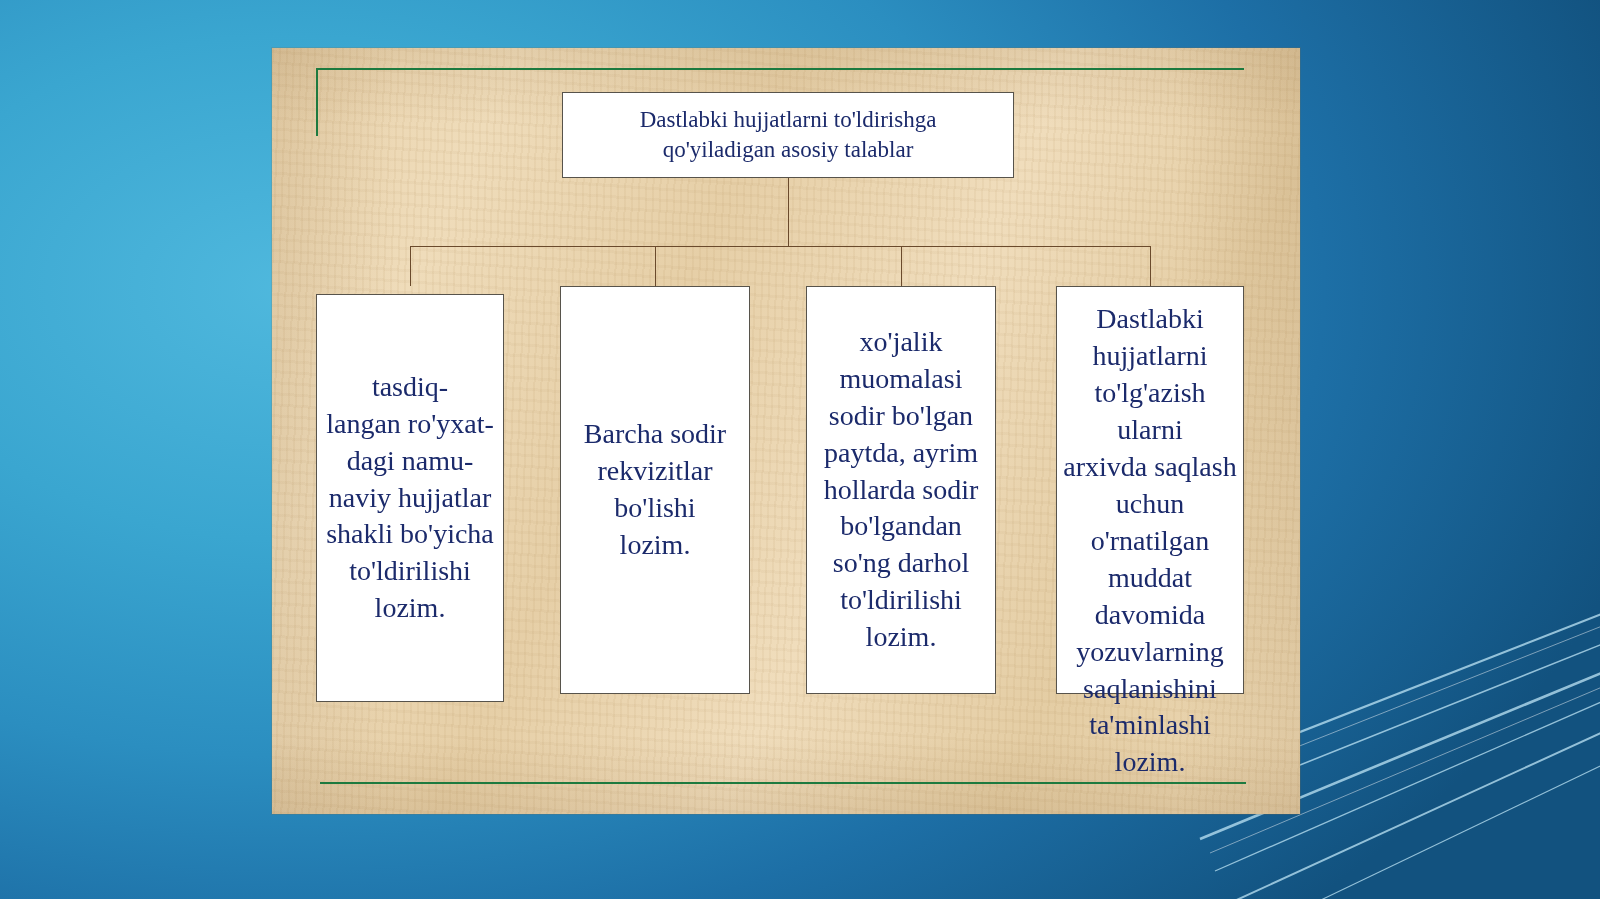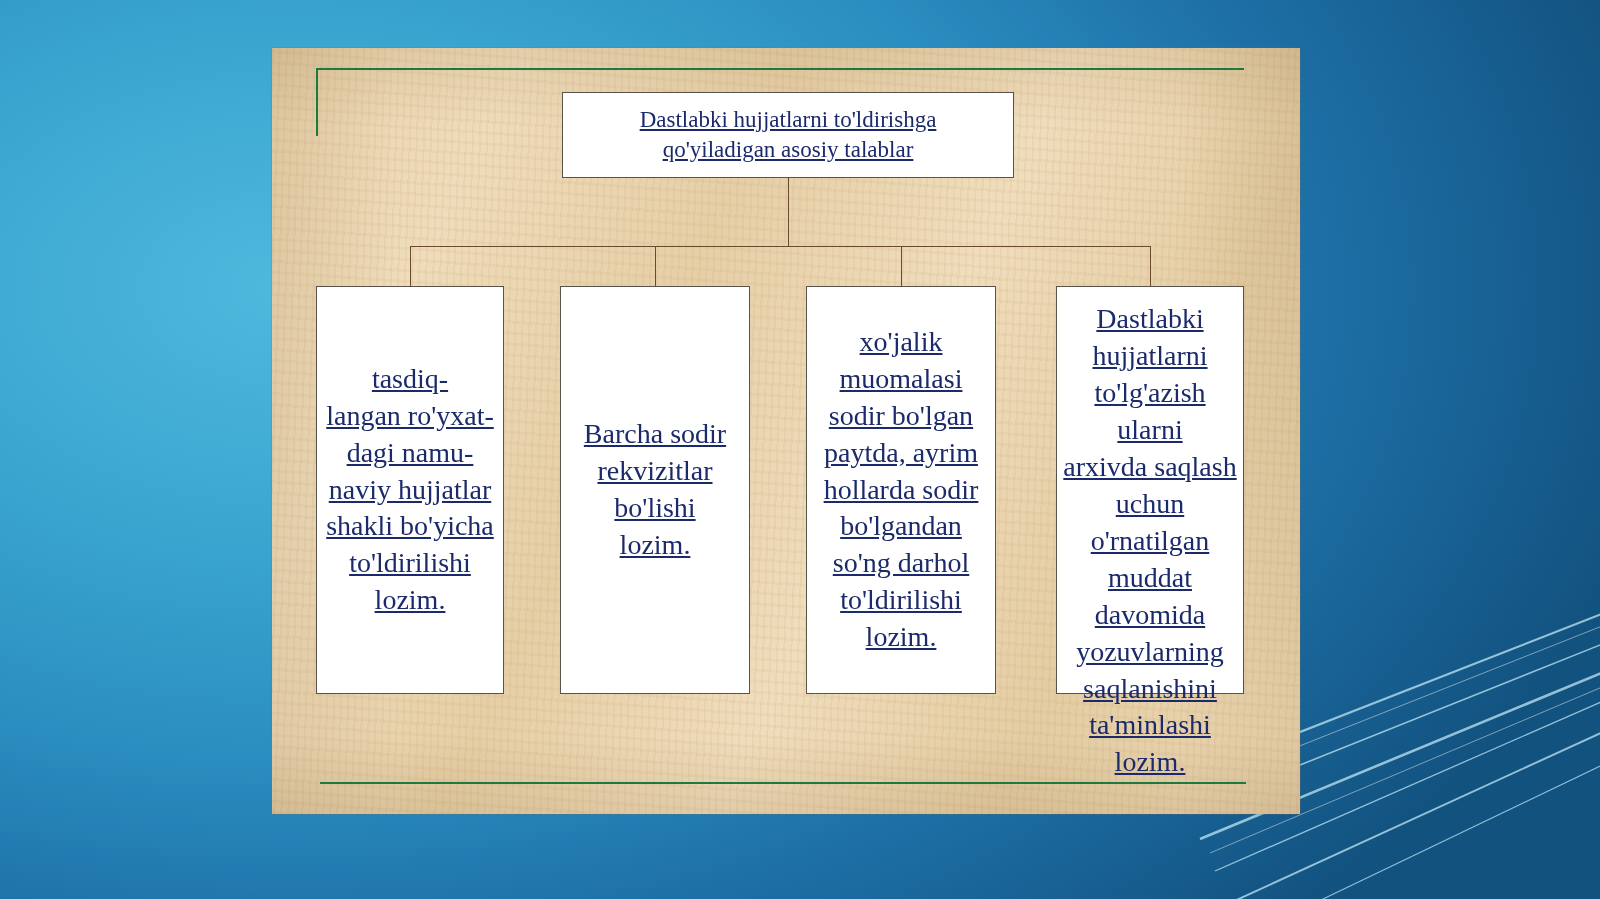--- a/index.html
+++ b/index.html
@@ -96,26 +96,26 @@
     padding: 0 10px;
   }
   #node-root .txt { white-space: pre-line; }
 
   .leaf {
     font-size: 28px;
     padding: 0 6px;
     top: 238px;
     height: 408px;
   }
-  #node-1 { left: 44px;  width: 188px; }
+  #node-1 { left: 44px;  width: 188px; margin-top: 8px; }
   #node-2 { left: 288px; width: 190px; }
   #node-3 { left: 534px; width: 190px; }
   #node-4 { left: 784px; width: 188px; align-items: flex-start; padding-top: 14px; }
 
-  .leaf .txt, .node .txt { white-space: pre-line; text-decoration: underline; }
+  .leaf .txt, .node .txt { white-space: pre-line; }
 </style>
 </head>
 <body>
 
 <div id="slide">
 
   <svg class="streaks" viewBox="0 0 520 460" xmlns="http://www.w3.org/2000/svg">
     <g stroke="#bfe6f5" stroke-opacity="0.75" fill="none">
       <path d="M 520 120 L 60 300" stroke-width="2.2"></path>
       <path d="M 520 150 L 70 330" stroke-width="1.6"></path>

